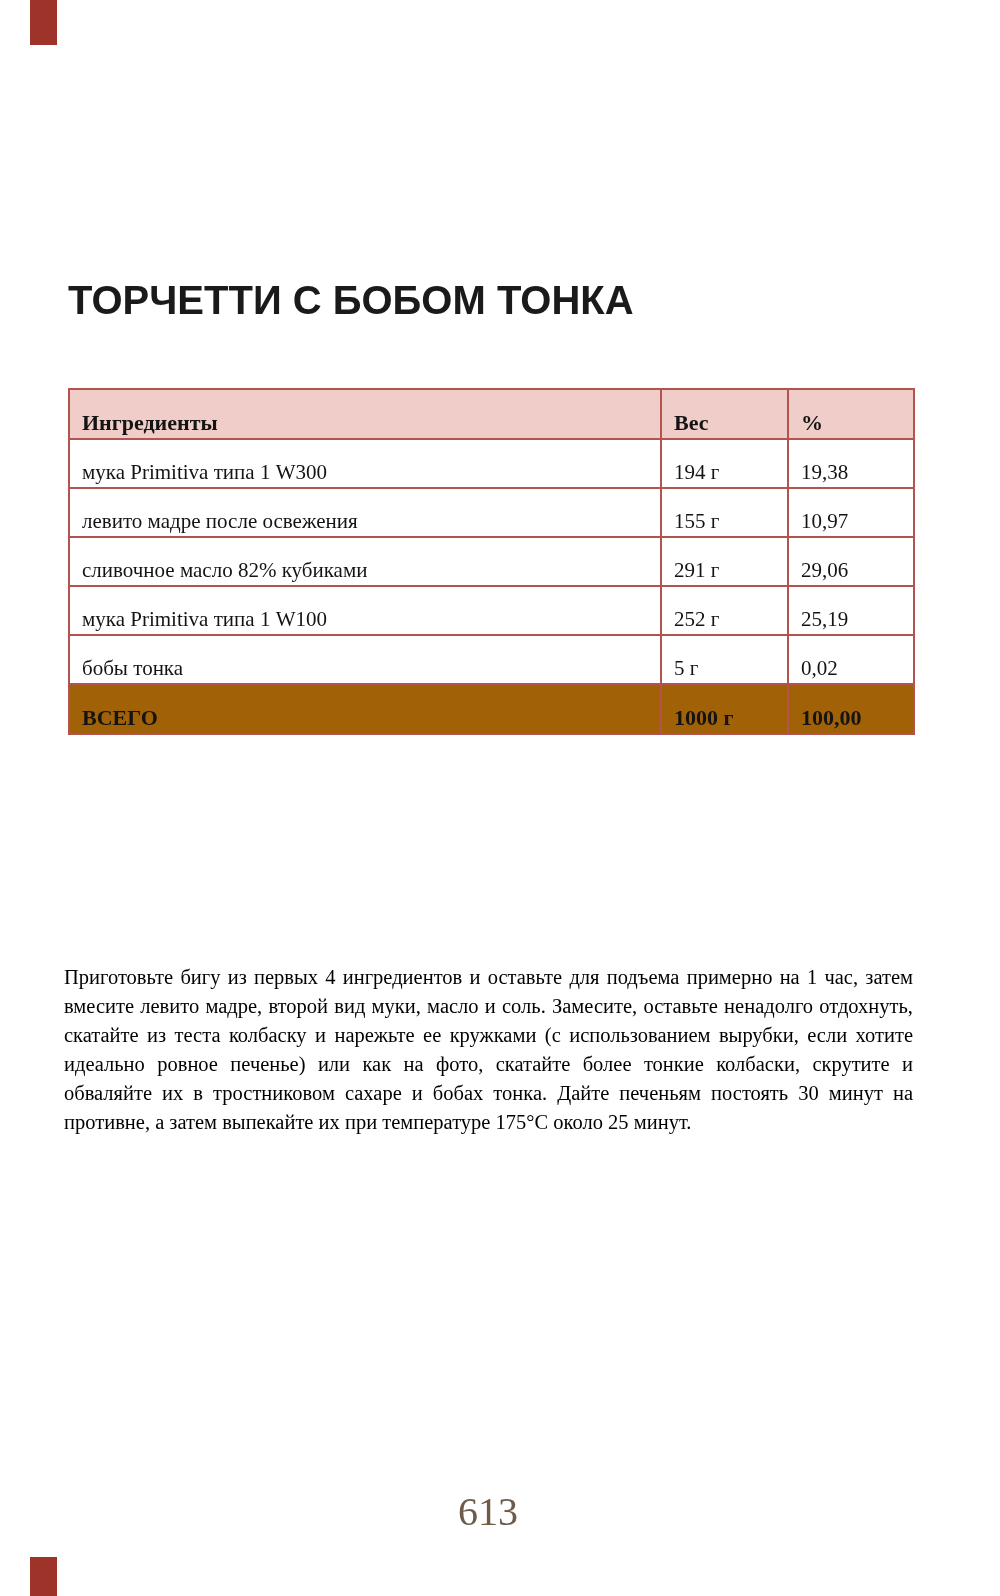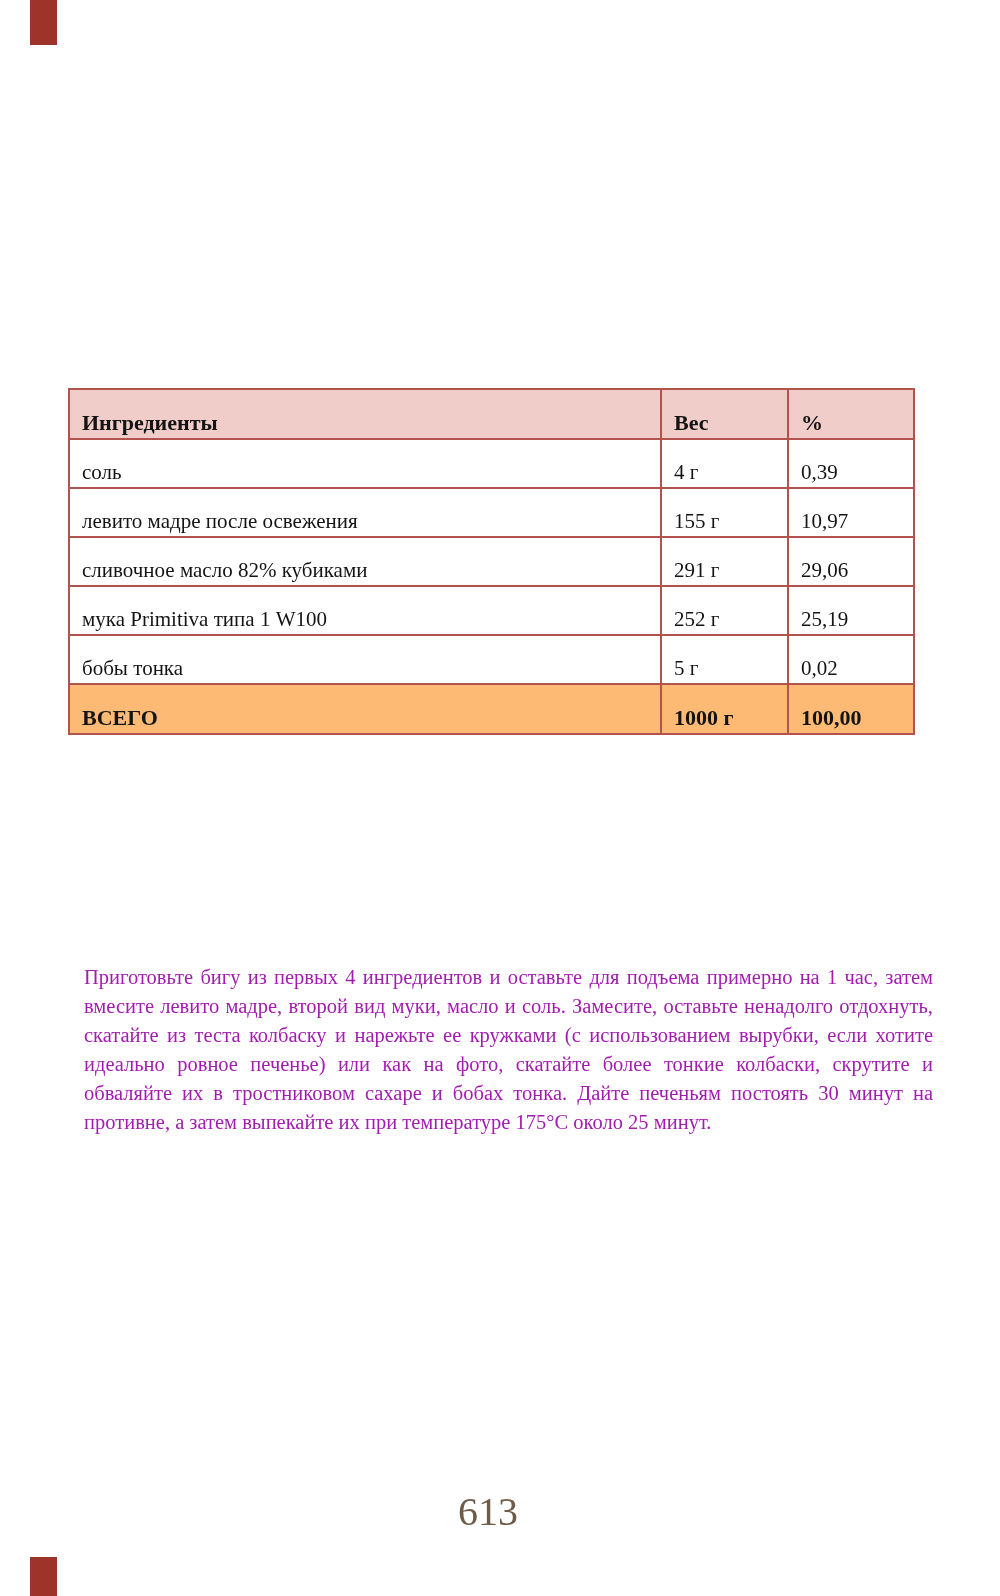--- a/index.html
+++ b/index.html
@@ -61,74 +61,75 @@
     font-weight: 400;
     overflow: hidden;
     white-space: nowrap;
   }
   table.ingredients thead th {
     background: #f0cdc8;
     font-weight: 700;
     font-size: 22px;
   }
   table.ingredients tfoot td {
-    background: #fdba74;
+    background: #a16207;
     font-weight: 700;
     font-size: 22px;
   }
 
   .instructions {
     position: absolute;
-    left: 84px;
+    left: 64px;
     top: 963px;
     width: 849px;
     font-size: 20.5px;
     line-height: 29px;
     text-align: justify;
     text-justify: inter-word;
-    color: #a21caf;
+    color: #000000;
   }
 
   .page-number {
     position: absolute;
     left: 0;
     top: 1488px;
     width: 976px;
     text-align: center;
     font-size: 40px;
     color: #6f5b49;
   }
 </style>
 </head>
 <body>
 
 <div class="page">
 
   <div class="edge-tab top"></div>
   <div class="edge-tab bottom"></div>
 
+  <h1 class="recipe-title">ТОРЧЕТТИ С БОБОМ ТОНКА</h1>
 
   <table class="ingredients">
     <colgroup>
       <col class="c1">
         <col class="c2">
         <col class="c3">
     </colgroup>
     <thead>
       <tr>
         <th>Ингредиенты</th>
         <th>Вес</th>
         <th>%</th>
       </tr>
     </thead>
     <tbody>
         <tr>
-          <td>соль</td>
-          <td>4 г</td>
-          <td>0,39</td>
+          <td>мука Primitiva типа 1 W300</td>
+          <td>194 г</td>
+          <td>19,38</td>
         </tr>
         <tr>
           <td>левито мадре после освежения</td>
           <td>155 г</td>
           <td>10,97</td>
         </tr>
         <tr>
           <td>сливочное масло 82% кубиками</td>
           <td>291 г</td>
           <td>29,06</td>

